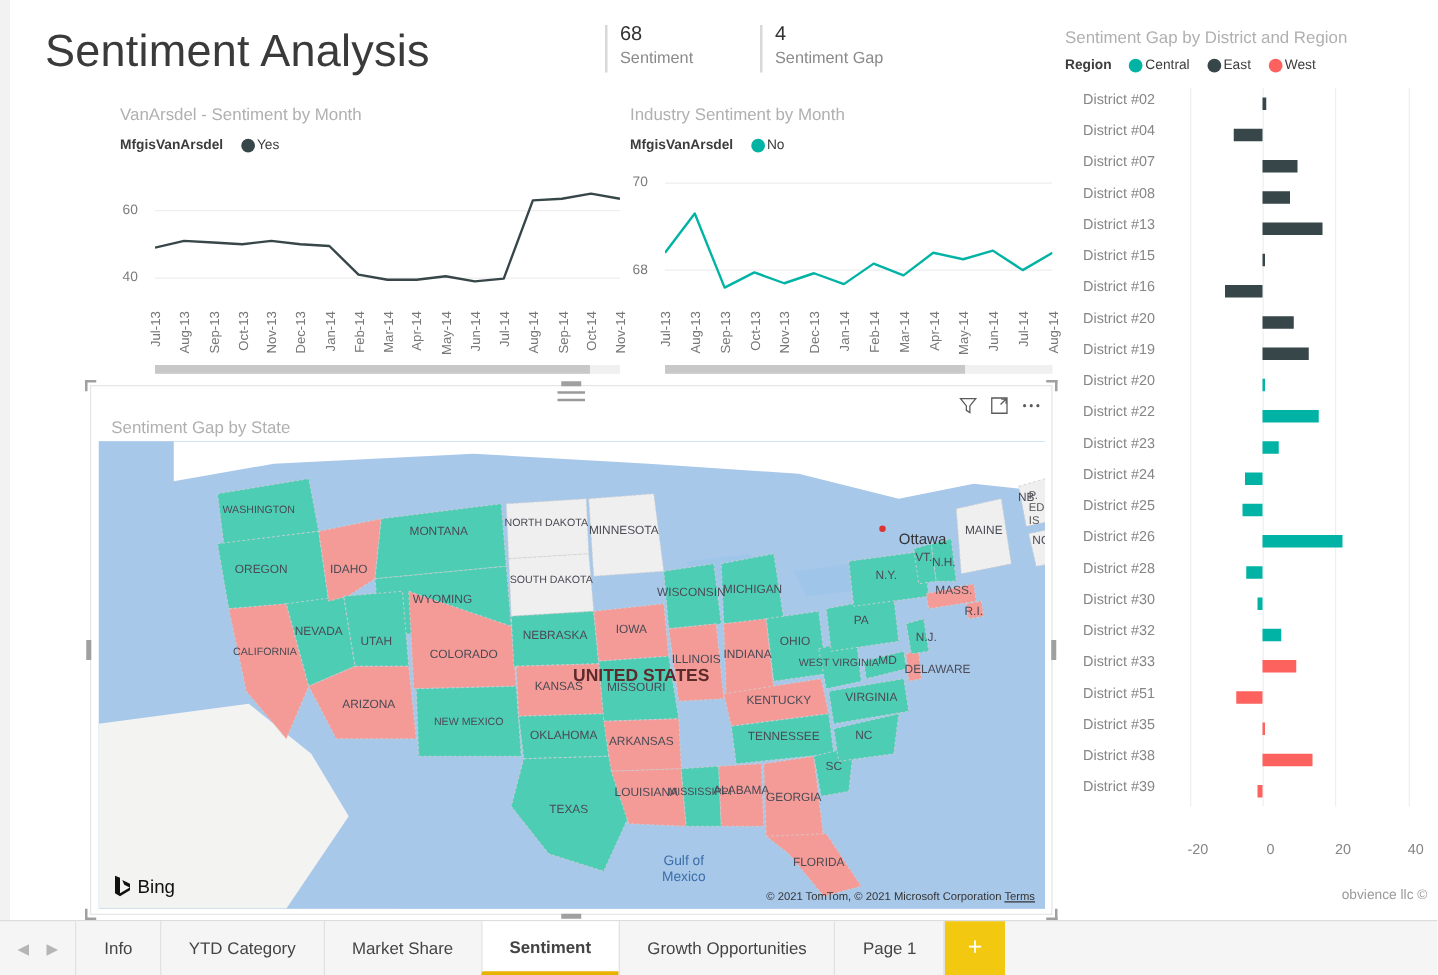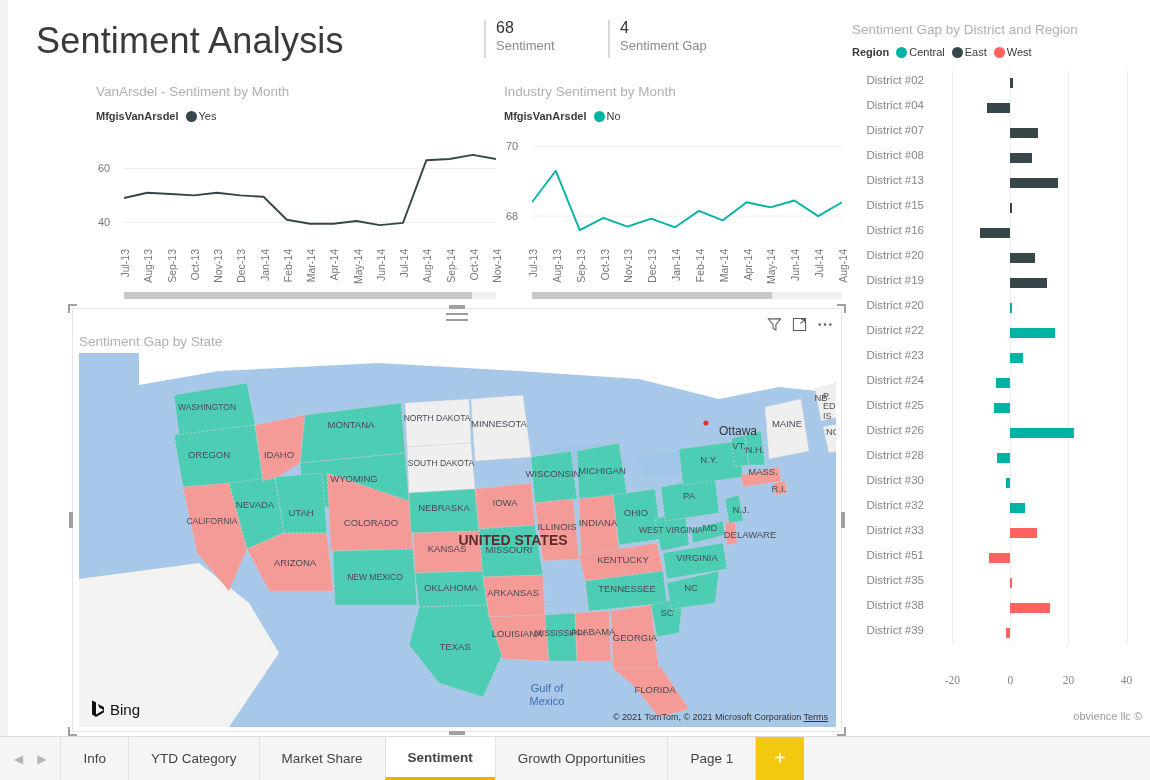--- a/index.html
+++ b/index.html
@@ -28,21 +28,21 @@
   }
   .kpi .val { font-size: 16px; color: #333; line-height: 19px; font-weight: 400; }
   .kpi .lbl { font-size: 13px; color: #8a8a8a; line-height: 17px; }
   #kpi1 { left: 484px; top: 18px; }
   #kpi2 { left: 608px; top: 18px; }
 
   
   .vis-title { font-size: 13.5px; color: #b0b0b0; font-weight: 400; }
 
   
-  .legend { display: flex; align-items: center; gap: 7px; font-size: 11px; }
+  .legend { display: flex; align-items: center; gap: 14px; font-size: 11px; }
   .legend .lg-name { font-weight: bold; color: #3c3c3c; font-size: 11px; }
   .legend .lg-item { display: flex; align-items: flex-end; gap: 2px; color: #3c3c3c; }
   .dot { width: 11px; height: 11px; border-radius: 50%; display: inline-block; }
 
   
   .linechart { position: absolute; }
   .lc-plot { position: relative; }
   .lc-plot svg { display: block; }
   .ylab { position: absolute; font-size: 11px; color: #7a7a7a; }
   .xticks { position: absolute; display: flex; }
@@ -60,34 +60,34 @@
   .bc-legend { position: absolute; left: 6px; top: 24px; }
   .bc-body { position: absolute; left: 0; top: 48px; width: 304px; height: 600px; }
   .bc-row { position: relative; height: 25px; }
   .bc-row .name {
     position: absolute; left: 0; top: 4px; width: 78px;
     text-align: right; font-size: 11.5px; color: #868686;
   }
   .bc-track { position: absolute; left: 86px; top: 0; right: 0; height: 25px; }
   .bar { position: absolute; top: 8px; height: 10px; }
   .gridline { position: absolute; top: 0; width: 1px; background: #eceff1; }
-  .bc-axis { position: absolute; left: 86px; right: 0; height: 16px; font-family: Liberation Serif, serif; }
+  .bc-axis { position: absolute; left: 92px; right: 0; height: 16px; }
   .bc-axis span { position: absolute; font-size: 11.5px; color: #868686; transform: translateX(-50%); }
   .bc-footer {
     position: absolute; right: 8px; bottom: 0px;
     font-size: 11px; color: #9a9a9a;
   }
 
   
   #mapvis {
     position: absolute; left: 72px; top: 308px; width: 770px; height: 424px;
     background: #fff; border: 1px solid #e6e6e6;
   }
   .map-hdr { position: absolute; left: 0; top: 0; width: 100%; height: 44px; }
-  .map-title { position: absolute; left: 6px; top: 25px; }
+  .map-title { position: absolute; left: 16px; top: 25px; }
   .drag-handle { position: absolute; left: 50%; top: 4px; transform: translateX(-50%); width: 22px; }
   .drag-handle i { display: block; height: 2px; background: #9a9a9a; margin-bottom: 4px; }
   .map-tools { position: absolute; right: 8px; top: 8px; display: flex; gap: 10px; align-items: center; }
   .map-tools .tool { cursor: pointer; color: #666; line-height: 0; }
   .mapcanvas { position: absolute; left: 6px; top: 44px; width: 757px; height: 374px; overflow: hidden; background: #a8c8ea; }
   .mapcanvas svg { display: block; }
   .bing { position: absolute; left: 12px; bottom: 8px; display: flex; align-items: center; gap: 5px; }
   .bing .bname { font-size: 15px; color: #111; font-family: "Liberation Sans", sans-serif; }
   .map-credit { position: absolute; right: 8px; bottom: 5px; font-size: 9px; color: #333; }
   .map-credit u { cursor: pointer; }

